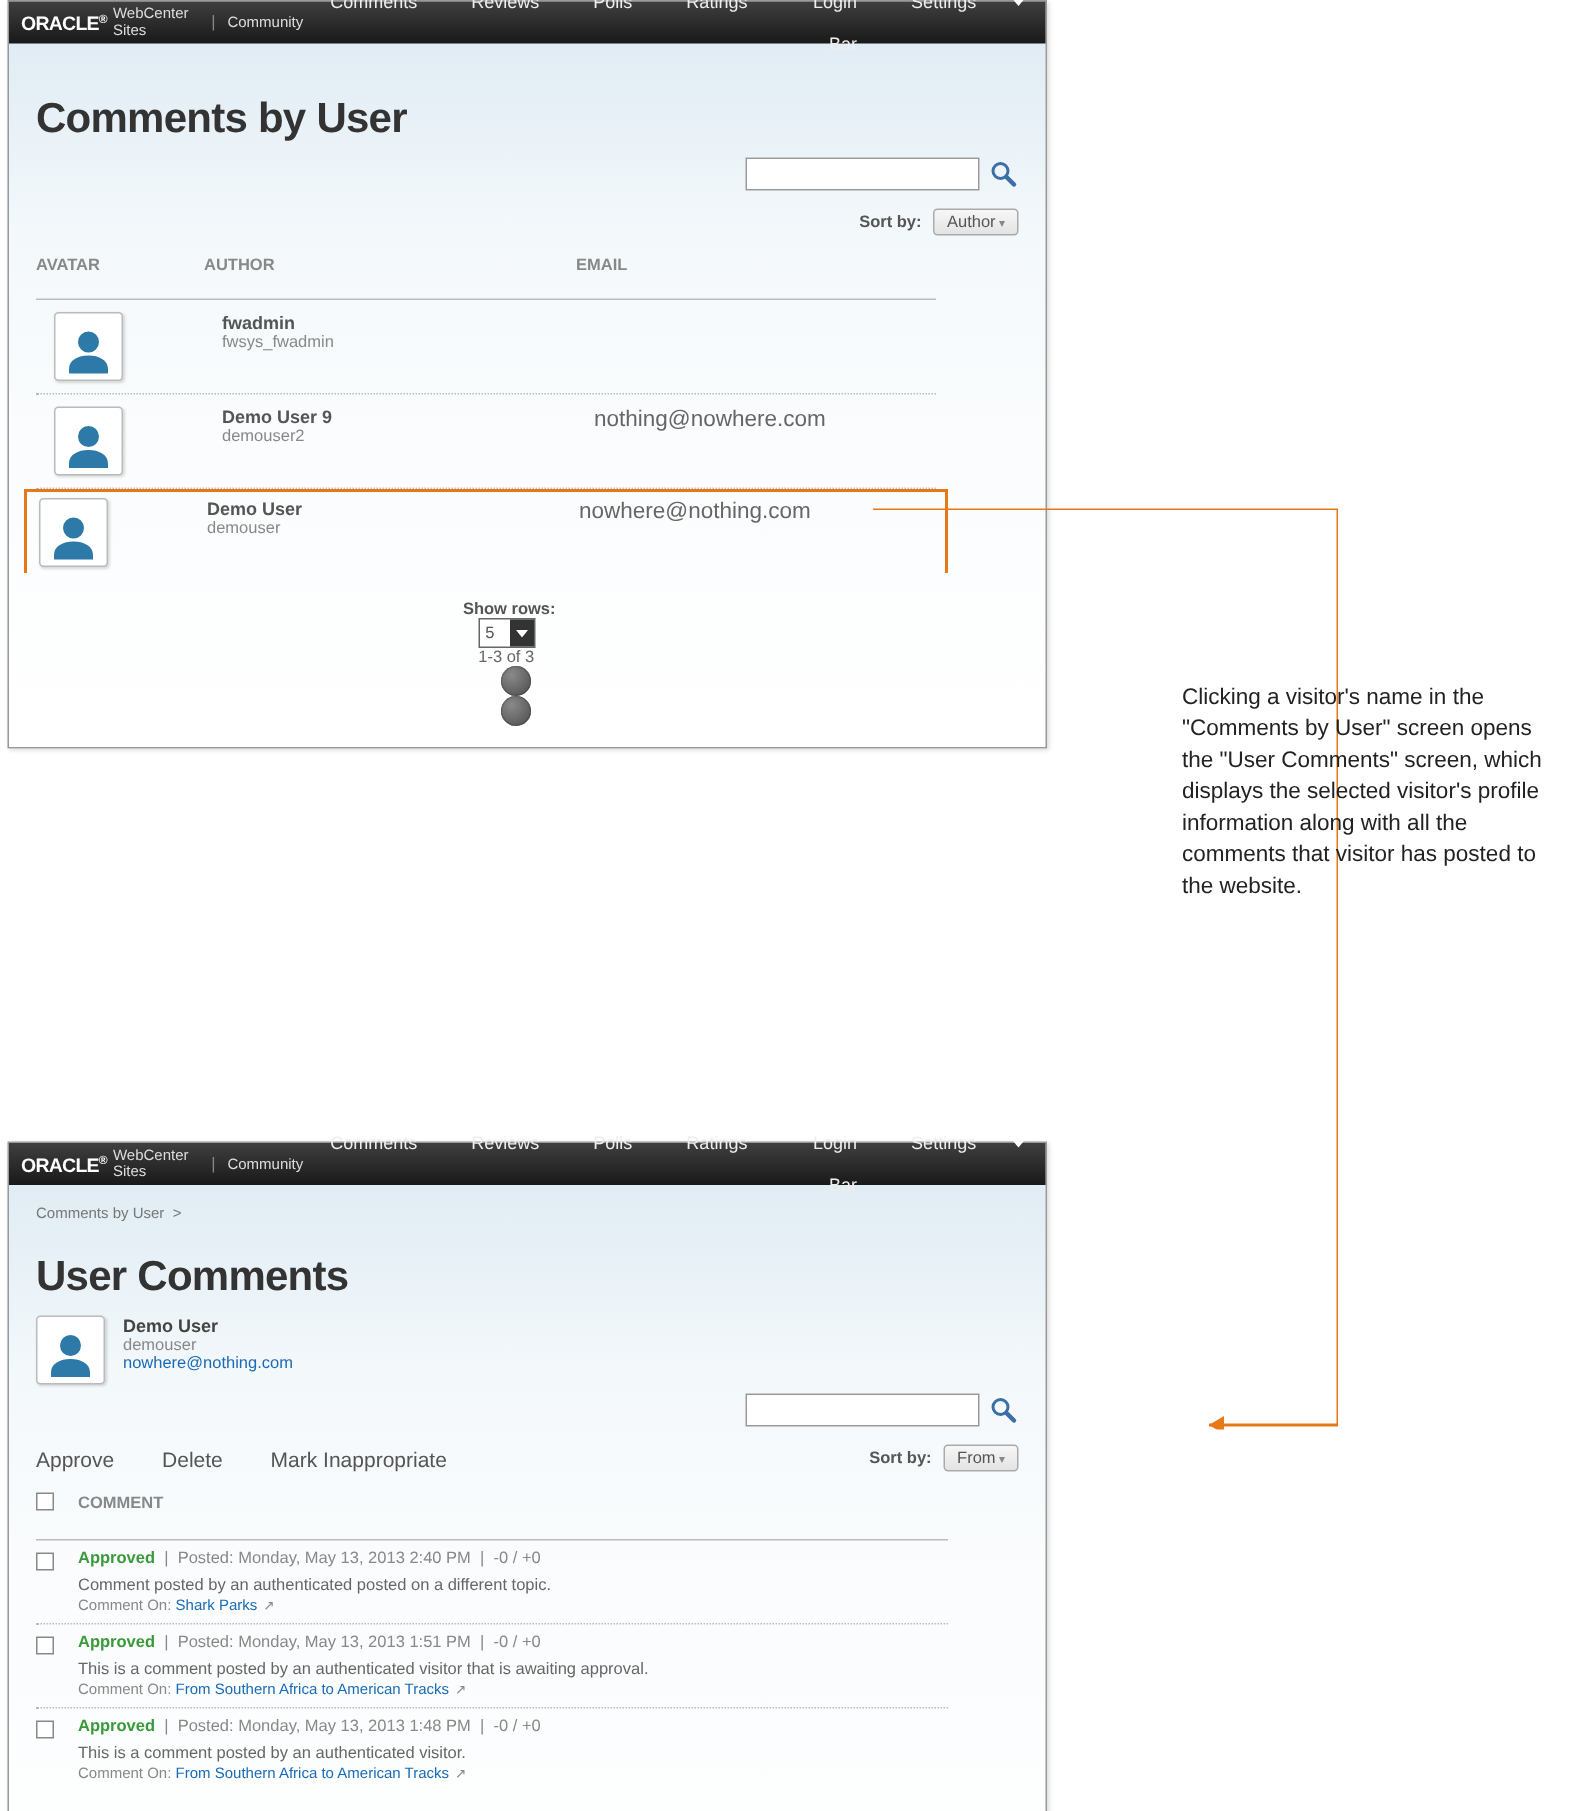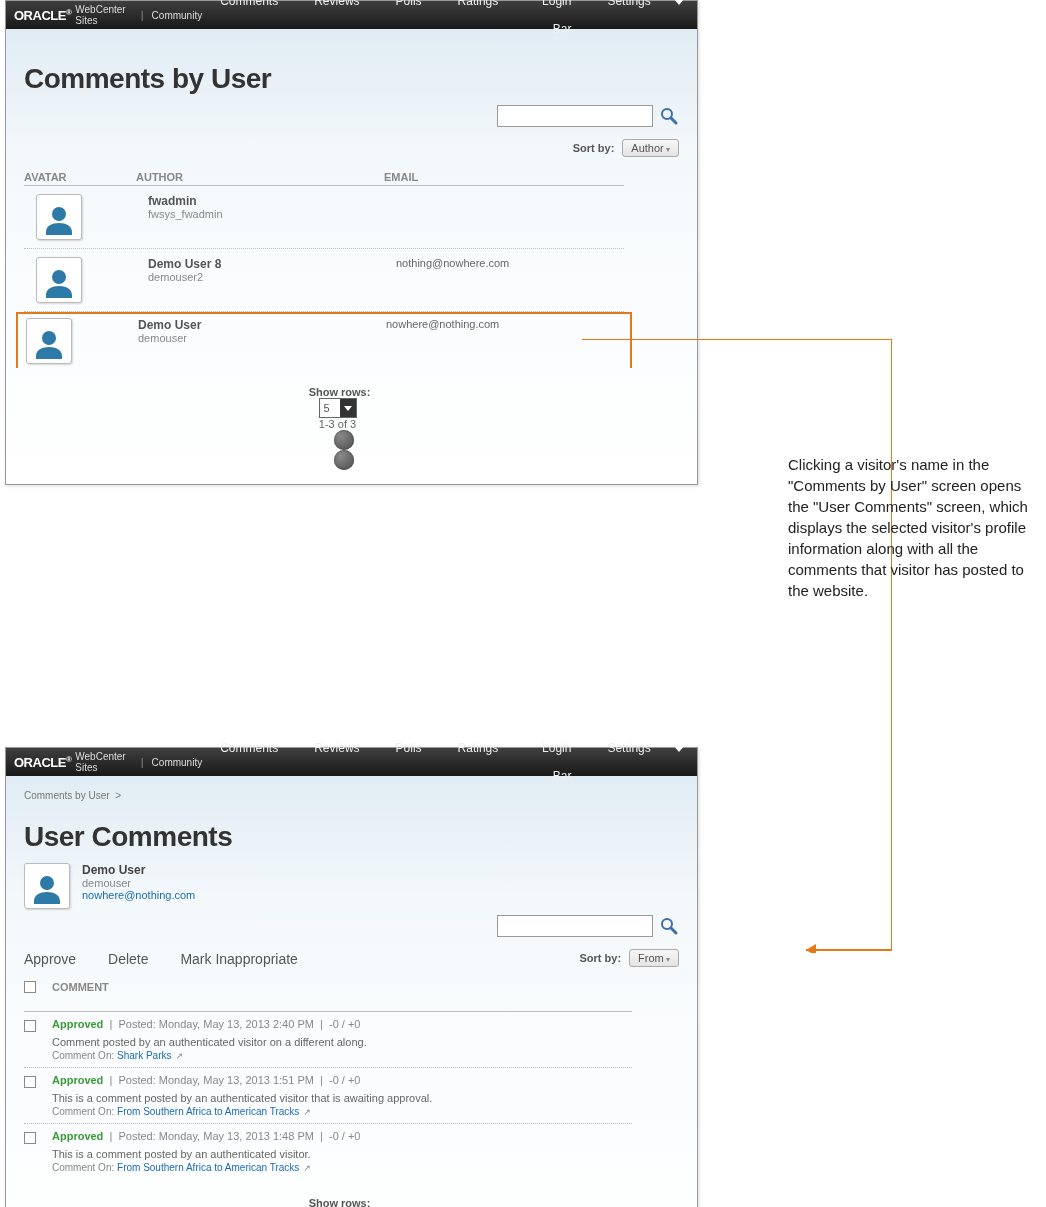--- a/index.html
+++ b/index.html
@@ -38,31 +38,31 @@
 .content { padding: 14px 18px 8px 18px; }
 .page-title { font-size: 28px; font-weight: bold; color: #333; margin: 20px 0 10px 0; letter-spacing: -0.5px; }
 .search-row { display: flex; justify-content: flex-end; align-items: center; margin-top: 6px; }
 .search-input { width: 156px; height: 22px; border: 1px solid #999; background: #fff; }
 .mag { width: 20px; height: 20px; margin-left: 6px; cursor: pointer; }
 .sortby-row { display: flex; justify-content: flex-end; align-items: center; margin-top: 12px; font-size: 11px; color: #555; }
 .sortby-row .lbl { margin-right: 8px; font-weight: bold; }
 .sortbtn { background: linear-gradient(#f7f7f7,#e3e3e3); border: 1px solid #aaa; border-radius: 3px; padding: 2px 8px; font-size: 11px; color: #555; cursor: pointer; }
 .sortbtn:after { content: " \25BE"; font-size: 8px; color: #888; }
 .tbl { width: 600px; margin-top: 14px; }
-.thead { display: flex; color: #888; font-size: 11px; font-weight: bold; border-bottom: 1px solid #bbb; padding-bottom: 2px; align-items: flex-end; }
+.thead { display: flex; color: #888; font-size: 11px; font-weight: bold; border-bottom: 1px solid #bbb; padding-bottom: 16px; align-items: flex-end; }
 .col-av { width: 112px; }
 .col-au { width: 248px; }
 .col-em { flex: 1; }
 .trow { display: flex; align-items: flex-start; padding: 8px 12px; border-bottom: 1px dotted #bbb; }
 .trow:last-child { border-bottom: none; }
 .avatar { width: 46px; height: 46px; border: 1px solid #bbb; background: #fff; border-radius: 3px; display: flex; align-items: flex-end; justify-content: center; box-shadow: 1px 1px 2px rgba(0,0,0,0.15); }
 .av-svg { width: 36px; height: 36px; }
 .author-name { font-weight: bold; color: #555; font-size: 12px; cursor: pointer; }
 .author-sub { color: #888; font-size: 11px; }
-.email-txt { color: #666; font-size: 11px; }
+.email-txt { color: #666; font-size: 15px; }
 .hl { border: 2px solid #e77817; margin: 0 -8px; padding: 4px 8px; }
 .pager { display: flex; justify-content: flex-end; align-items: center; padding: 10px 18px 14px 0; font-size: 11px; color: #555; flex-direction: column; }
 .pager .pl { font-weight: bold; margin-right: 6px; }
 .rows-sel { width: 38px; height: 20px; border: 1px solid #666; background: #fff; display: inline-flex; align-items: center; justify-content: space-between; padding: 0 0 0 4px; margin-right: 10px; }
 .rows-sel .arr { width: 16px; height: 18px; background: #333; display: flex; align-items: center; justify-content: center; }
 .pager .rng { margin-right: 10px; color: #666; }
 .navbtn { width: 20px; height: 20px; border-radius: 10px; background: radial-gradient(circle at 35% 30%, #8a8a8a, #4a4a4a); display: inline-block; margin-left: 2px; box-shadow: inset 0 0 1px #000; cursor: pointer; }
 
 
 .connector1 { position: absolute; left: 582px; top: 339px; width: 310px; height: 614px; pointer-events: none; }
@@ -152,21 +152,21 @@
 
       <div class="trow">
         <div class="col-av">
             <div class="avatar">
               <svg class="av-svg" viewBox="0 0 36 36">
                 <path fill="#2d7aa8" d="M18 4a7 7 0 0 1 7 7 7 7 0 0 1-7 7 7 7 0 0 1-7-7 7 7 0 0 1 7-7zm0 16c7 0 13 3 13 9v3H5v-3c0-6 6-9 13-9z"></path>
               </svg>
             </div>
           </div>
         <div class="col-au">
-            <div class="author-name">Demo User 8</div>
+            <div class="author-name">Demo User 9</div>
             <div class="author-sub">demouser2</div>
           </div>
         <div class="col-em email-txt">nothing@nowhere.com</div>
       </div>
 
       <div class="trow hl">
         <div class="col-av">
             <div class="avatar">
               <svg class="av-svg" viewBox="0 0 36 36">
                 <path fill="#2d7aa8" d="M18 4a7 7 0 0 1 7 7 7 7 0 0 1-7 7 7 7 0 0 1-7-7 7 7 0 0 1 7-7zm0 16c7 0 13 3 13 9v3H5v-3c0-6 6-9 13-9z"></path>
@@ -266,21 +266,21 @@
     <div class="clist">
       <div class="chead">
         <div class="cb"><span class="cbox"></span></div>
         <div>COMMENT</div>
       </div>
 
       <div class="crow">
         <div class="cb"><span class="cbox"></span></div>
         <div class="cbody">
           <div class="cmeta"><span class="approved">Approved</span> &nbsp;|&nbsp; <span>Posted: Monday, May 13, 2013 2:40 PM</span> &nbsp;|&nbsp; <span>-0 / +0</span></div>
-          <div class="ctxt">Comment posted by an authenticated visitor on a different along.</div>
+          <div class="ctxt">Comment posted by an authenticated posted on a different topic.</div>
           <div class="con"><span>Comment On:</span> <a>Shark Parks</a><span class="ext-icon">↗</span></div>
         </div>
       </div>
 
       <div class="crow">
         <div class="cb"><span class="cbox"></span></div>
         <div class="cbody">
           <div class="cmeta"><span class="approved">Approved</span> &nbsp;|&nbsp; <span>Posted: Monday, May 13, 2013 1:51 PM</span> &nbsp;|&nbsp; <span>-0 / +0</span></div>
           <div class="ctxt">This is a comment posted by an authenticated visitor that is awaiting approval.</div>
           <div class="con"><span>Comment On:</span> <a>From Southern Africa to American Tracks</a><span class="ext-icon">↗</span></div>

